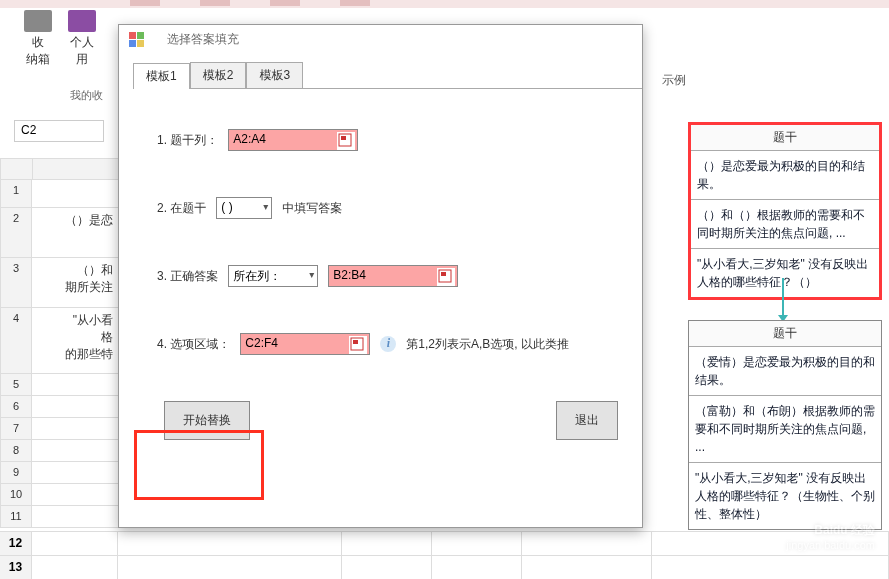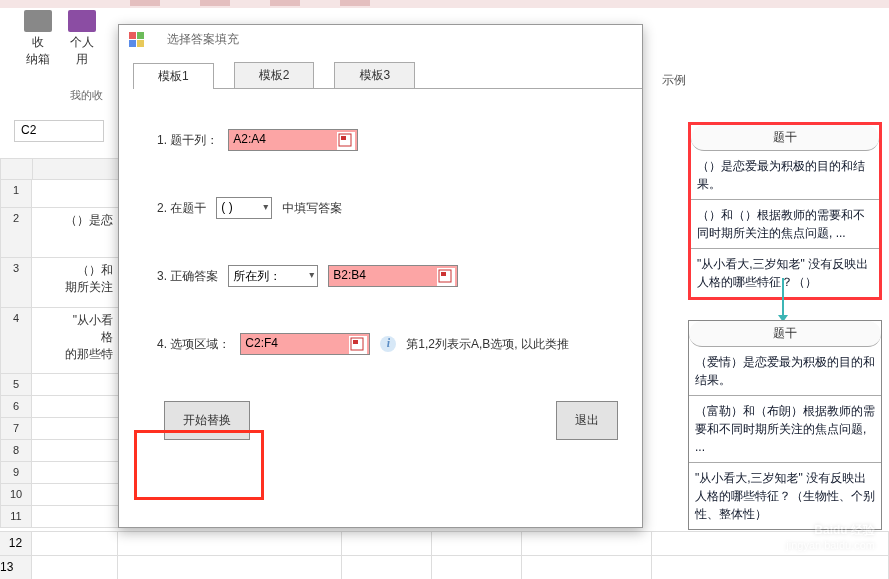--- a/index.html
+++ b/index.html
@@ -136,25 +136,25 @@
     .di-sq {
       width: 7px;
       height: 7px;
     }
     .tabs {
       display: flex;
       margin: 8px 0 0 14px;
       border-bottom: 1px solid #aaa;
     }
     .tab {
-      padding: 4px 24px;
+      padding: 4px 12px;
       border: 1px solid #aaa;
       border-bottom: none;
       background: #f0f0f0;
-      margin-right: 20px;
+      margin-right: 0;
       color: #333;
       cursor: pointer;
       position: relative;
     }
     .tab.active {
       background: #fff;
       top: 1px;
     }
     .form-area {
       padding: 40px 24px 20px 38px;
@@ -253,21 +253,20 @@
       width: 194px;
       border: 3px solid #ff383b;
       background: #fff;
     }
     .ex-header {
       text-align: center;
       padding: 4px;
       border-bottom: 1px solid #aaa;
       color: #333;
       background: #fafafa;
-      border-radius: 13px;
     }
     .ex-cell {
       padding: 6px 6px;
       border-bottom: 1px solid #aaa;
       color: #0f172a;
       line-height: 1.5;
     }
     .ex-cell:last-child { border-bottom: none; }
     .arrow-down {
       position: absolute;
@@ -310,21 +309,21 @@
       font-weight: normal;
     }
     .bottom-grid {
       position: absolute;
       bottom: 0;
       left: 0;
       right: 0;
       height: 48px;
       border-top: 1px solid #ddd;
     }
-    .bg-row { display: flex; height: 24px; }
+    .bg-row { display: flex; height: 24px; font-weight: bold; }
     .bg-cell { border-right: 1px solid #ddd; border-bottom: 1px solid #ddd; }
     .top-ribbon-icons {
       position: absolute;
       top: 0;
       left: 130px;
       height: 6px;
       display: flex;
       gap: 40px;
       opacity: 0.4;
     }
@@ -416,21 +415,21 @@
   <div class="bg-row">
     <div class="bg-cell" style="width:32px;background:#f3f3f3;text-align:center;padding-top:4px">12</div>
     <div class="bg-cell" style="width:86px"></div>
     <div class="bg-cell" style="width:224px"></div>
     <div class="bg-cell" style="width:90px"></div>
     <div class="bg-cell" style="width:90px"></div>
     <div class="bg-cell" style="width:130px"></div>
     <div class="bg-cell" style="flex:1"></div>
   </div>
   <div class="bg-row">
-    <div class="bg-cell" style="width:32px;background:#f3f3f3;text-align:left;padding-top:4px">13</div>
+    <div class="bg-cell" style="width:32px;background:#f3f3f3;text-align:center;padding-top:4px">13</div>
     <div class="bg-cell" style="width:86px"></div>
     <div class="bg-cell" style="width:224px"></div>
     <div class="bg-cell" style="width:90px"></div>
     <div class="bg-cell" style="width:90px"></div>
     <div class="bg-cell" style="width:130px"></div>
     <div class="bg-cell" style="flex:1"></div>
   </div>
 </div>
 
 <div class="dialog">

